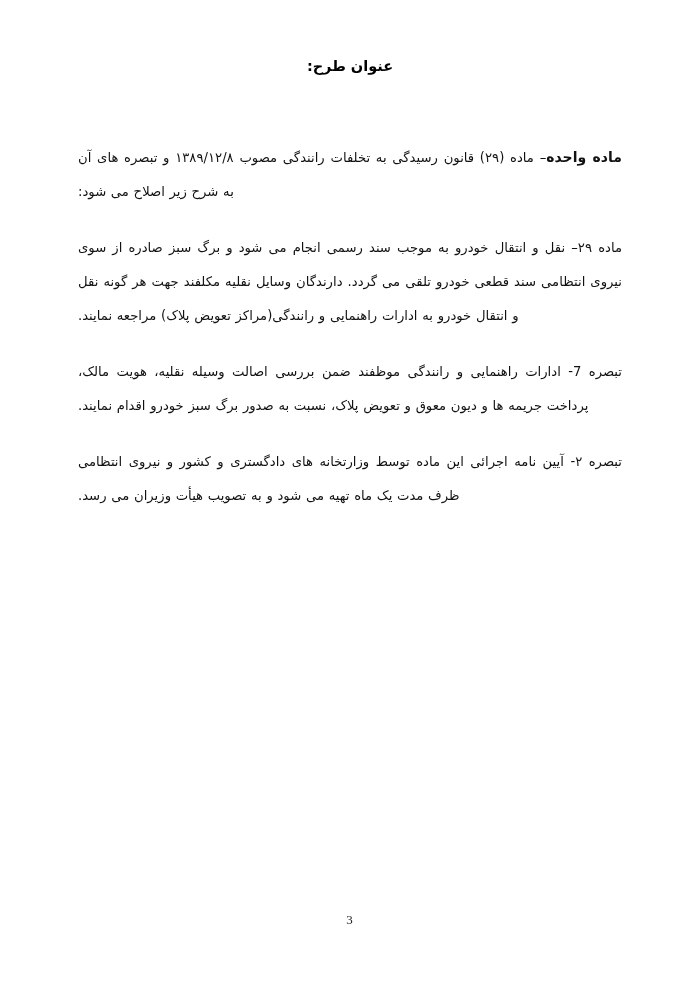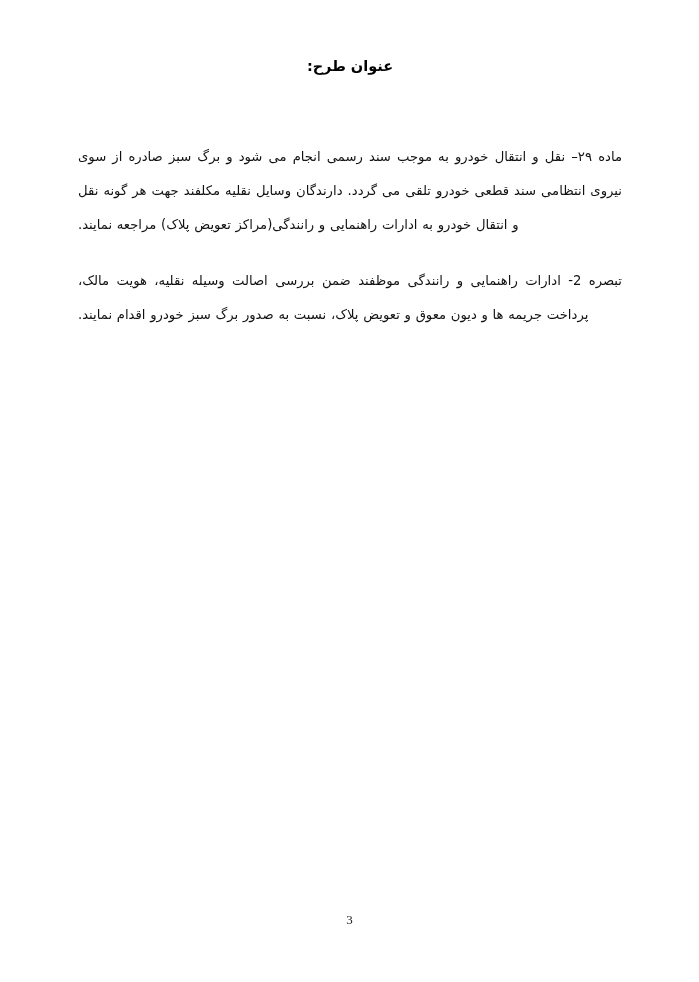--- a/index.html
+++ b/index.html
@@ -93,24 +93,26 @@
 <div class="page">
 
   <div class="content">
 
     <div class="title-block">
       <div class="title-line">عنوان طرح:</div>
     </div>
 
     <div class="body-block">
 
+      <p class="para para-1"><span class="lead">ماده واحده</span><span>– ماده (۲۹) قانون رسیدگی به تخلفات رانندگی مصوب  ۱۳۸۹/۱۲/۸ و تبصره های آن به شرح زیر اصلاح می شود:</span></p>
 
       <p class="para para-2"><span>ماده ۲۹– نقل و انتقال خودرو به موجب سند رسمی انجام می شود و برگ سبز صادره از سوی نیروی انتظامی سند قطعی خودرو تلقی می گردد. دارندگان وسایل نقلیه مکلفند جهت هر گونه نقل و انتقال خودرو به ادارات راهنمایی و رانندگی(مراکز تعویض پلاک) مراجعه نمایند.</span></p>
 
-      <p class="para para-3"><span>تبصره 2- ادارات راهنمایی و رانندگی موظفند ضمن بررسی اصالت وسیله نقلیه، هویت مالک، پرداخت جریمه ها و دیون معوق و تعویض پلاک، نسبت به صدور برگ سبز خودرو اقدام نمایند.</span></p>
+      <p class="para para-3"><span>تبصره 7- ادارات راهنمایی و رانندگی موظفند ضمن بررسی اصالت وسیله نقلیه، هویت مالک، پرداخت جریمه ها و دیون معوق و تعویض پلاک، نسبت به صدور برگ سبز خودرو اقدام نمایند.</span></p>
 
+      <p class="para para-4"><span>تبصره ۲- آیین نامه اجرائی این ماده توسط وزارتخانه های دادگستری و کشور و نیروی انتظامی ظرف مدت یک ماه تهیه می شود و به تصویب هیأت وزیران می رسد.</span></p>
 
     </div>
   </div>
 
   <div class="page-number">3</div>
 
 </div>
 
 </body></html>

